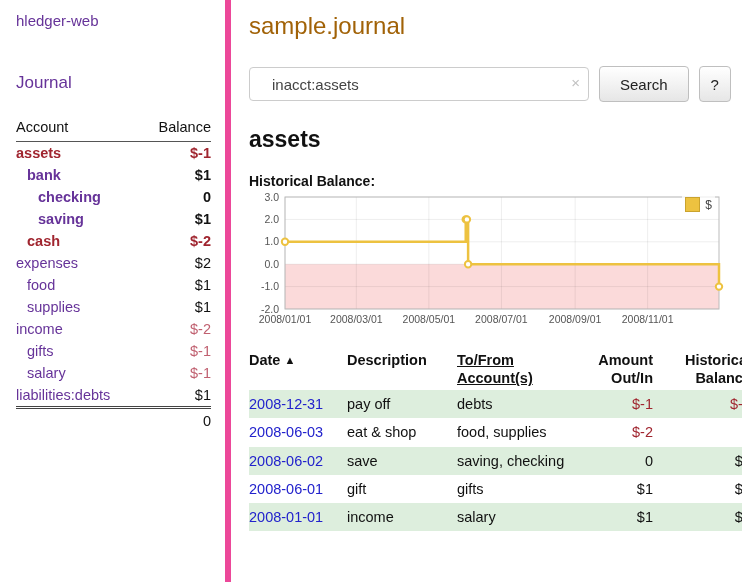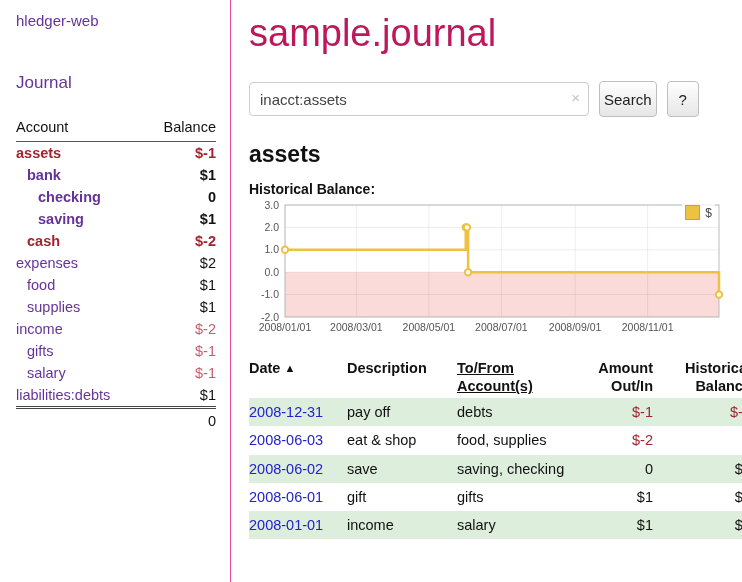--- a/index.html
+++ b/index.html
@@ -5,58 +5,58 @@
   html,body{margin:0;padding:0;}
   body{
     width:742px;height:582px;position:relative;overflow:hidden;
     background:#fff;color:#111;
     font-family:"Liberation Sans","DejaVu Sans",sans-serif;
   }
   
   .sidebar{
     position:absolute;left:0;top:0;width:231px;height:582px;
     box-sizing:border-box;padding:12px 14px 0 16px;
-    border-right:1px solid #ec4899;
+    border-right:6px solid #ec4899;
   }
   .brand{display:block;font-size:15px;color:var(--purple,#639);text-decoration:none;}
   .journal{display:block;margin-top:44px;font-size:17px;color:var(--purple,#639);text-decoration:none;}
   .acct-table{width:100%;margin-top:24px;border-collapse:collapse;font-size:14.5px;}
   .acct-table th{font-weight:normal;text-align:left;padding:2px 0 6px 0;border-bottom:1px solid #555;}
   .acct-table th.ab{text-align:right;}
   .acct-table td{padding:3px 0;}
   .lvl0{padding-left:0;}
   .lvl1 a{margin-left:11px;}
   .lvl2 a{margin-left:22px;}
   .acct{color:var(--purple,#639);text-decoration:none;}
   .b{font-weight:bold;}
   .pur{color:var(--purple,#639);}
   .neg{color:var(--darkred,#a0252f);}
   .rose{color:var(--rose,#c06070);}
   .bal{text-align:right;white-space:nowrap;}
   tr.total td{border-top:3px double #444;padding-top:4px;}
   
   .main{position:absolute;left:231px;top:0;width:511px;box-sizing:border-box;padding:6px 14px 0 18px;}
-  h1{margin:6px 0 0 0;font-size:38px;font-weight:400;color:#be185d;}
+  h1{margin:6px 0 0 0;font-size:24px;font-weight:400;color:#a16207;}
   .search-row{margin-top:26px;display:flex;align-items:center;gap:10px;}
   .search-box{position:relative;}
   .search-box input{
     width:340px;height:34px;box-sizing:border-box;border:1px solid #ccc;border-radius:4px;
-    padding:0 26px 0 10px;font-size:15px;color:#444;
+    padding:0 26px 0 22px;font-size:15px;color:#444;
     font-family:"Liberation Sans","DejaVu Sans",sans-serif;
   }
   .clear{position:absolute;right:9px;top:8px;color:#c2c2c2;font-size:15px;cursor:pointer;line-height:1;}
   .btn{
-    height:36px;padding:0 4px;font-size:15px;color:#222;
+    height:36px;padding:0 20px;font-size:15px;color:#222;
     border:1px solid #bfbfbf;border-radius:4px;
     background:linear-gradient(#ffffff,#e6e6e6);cursor:pointer;
     font-family:"Liberation Sans","DejaVu Sans",sans-serif;
   }
   .btn.help{padding:0 11px;}
   h2{margin:24px 0 0 0;font-size:23px;font-weight:bold;color:#111;}
-  .chart-label{margin-top:13px;font-size:14px;font-weight:bold;}
+  .chart-label{margin-top:20px;font-size:14px;font-weight:bold;}
   .chart-wrap{position:relative;width:478px;height:142px;}
   .legend{
     position:absolute;top:7px;right:12px;display:flex;align-items:center;gap:5px;
     font-size:12px;color:#444;background:rgba(255,255,255,0.75);padding:1px 3px;
   }
   .swatch{width:13px;height:13px;background:var(--series_gold,#edc240);border:1px solid #caa32e;display:inline-block;}
   
   .register{margin-top:18px;width:478px;border-collapse:collapse;table-layout:fixed;font-size:14.5px;}
   .register th{font-weight:bold;text-align:left;vertical-align:top;padding:2px 6px 3px 0;line-height:1.25;}
   .register th.num,.register td.num{text-align:right;}

